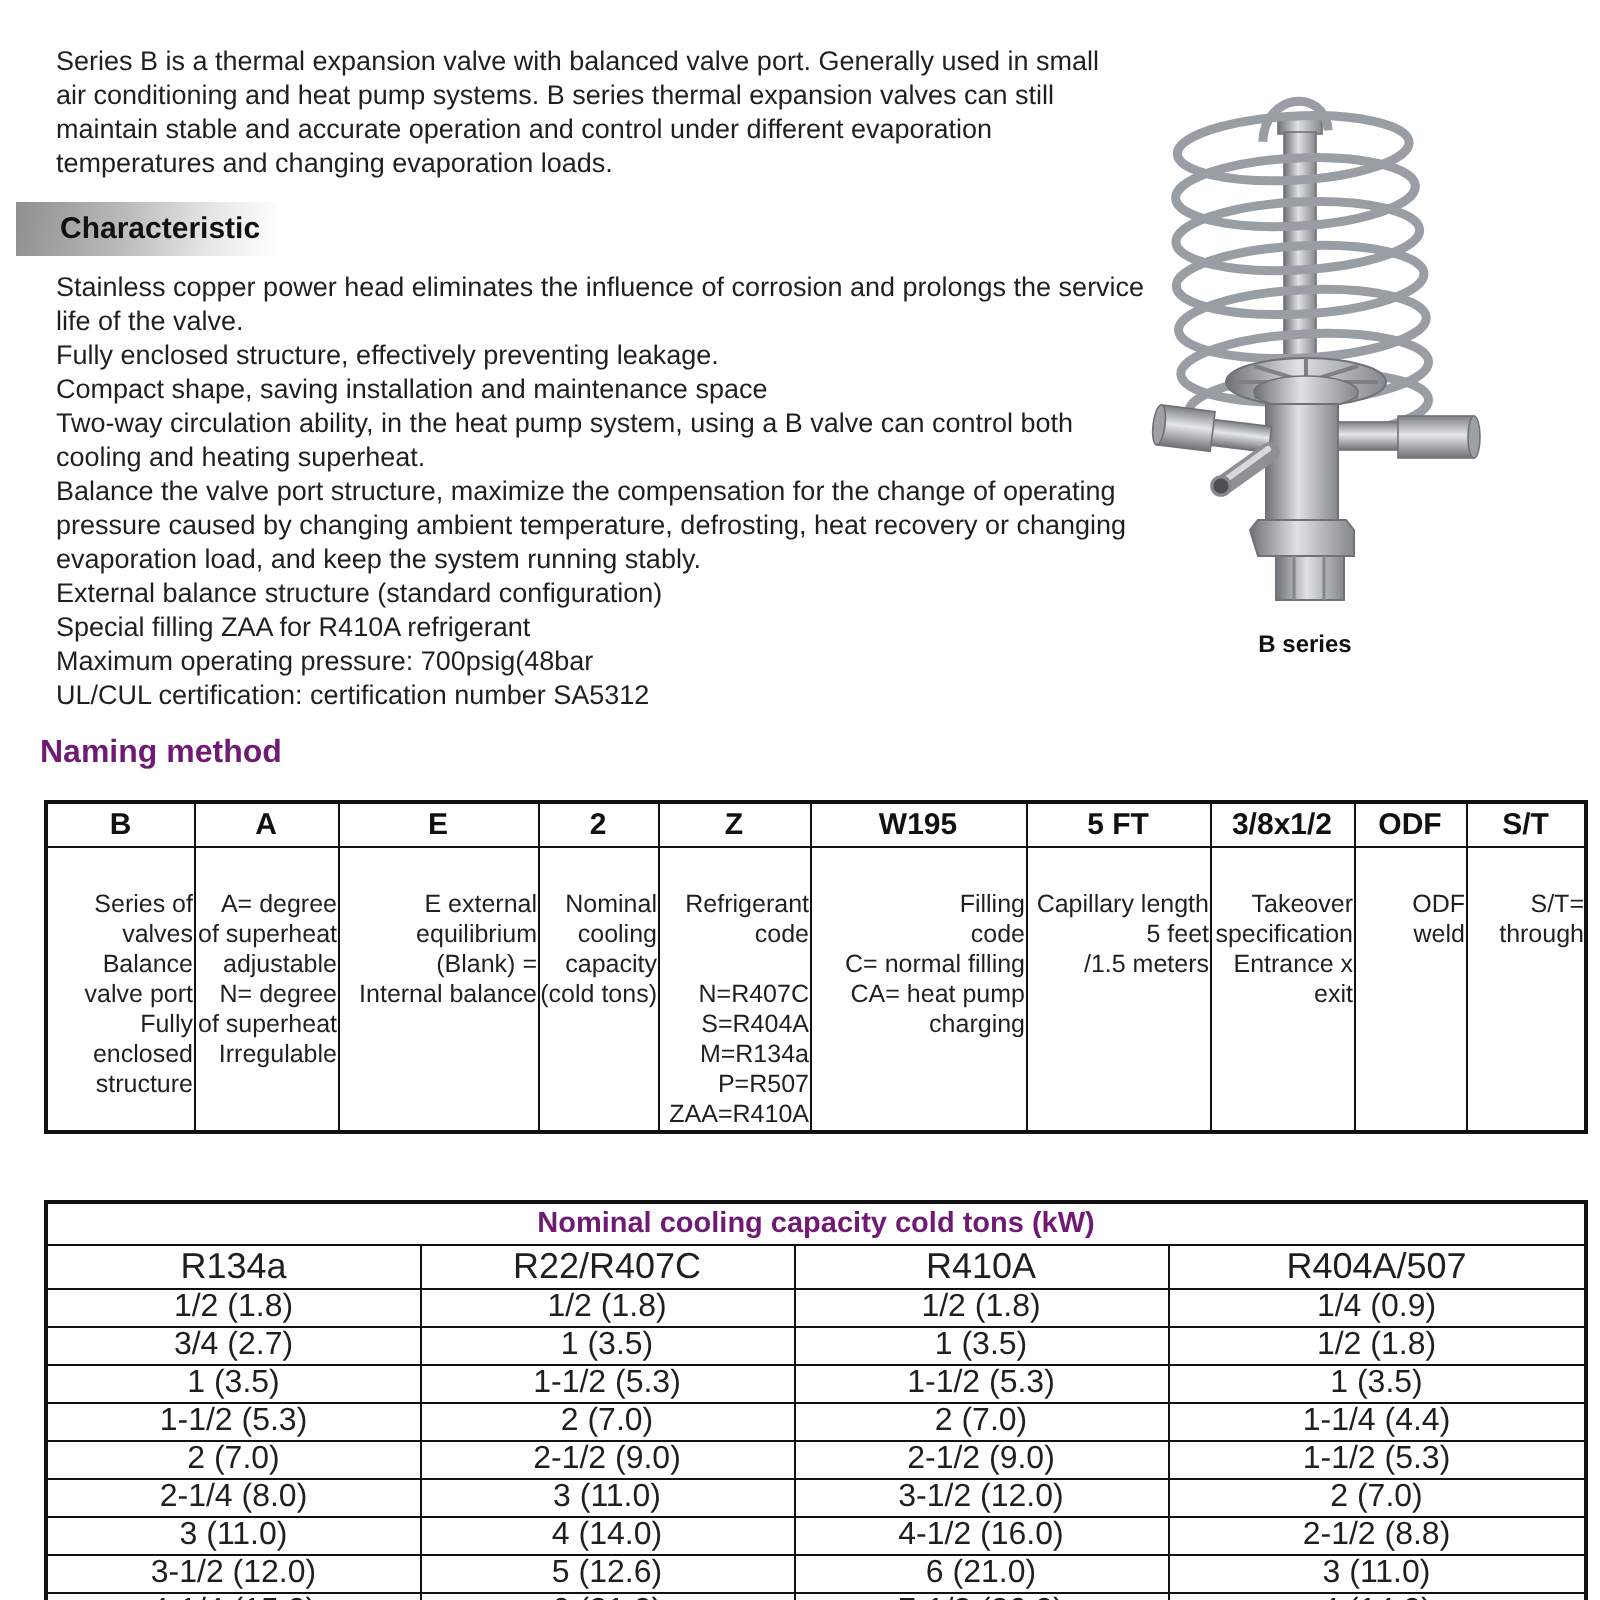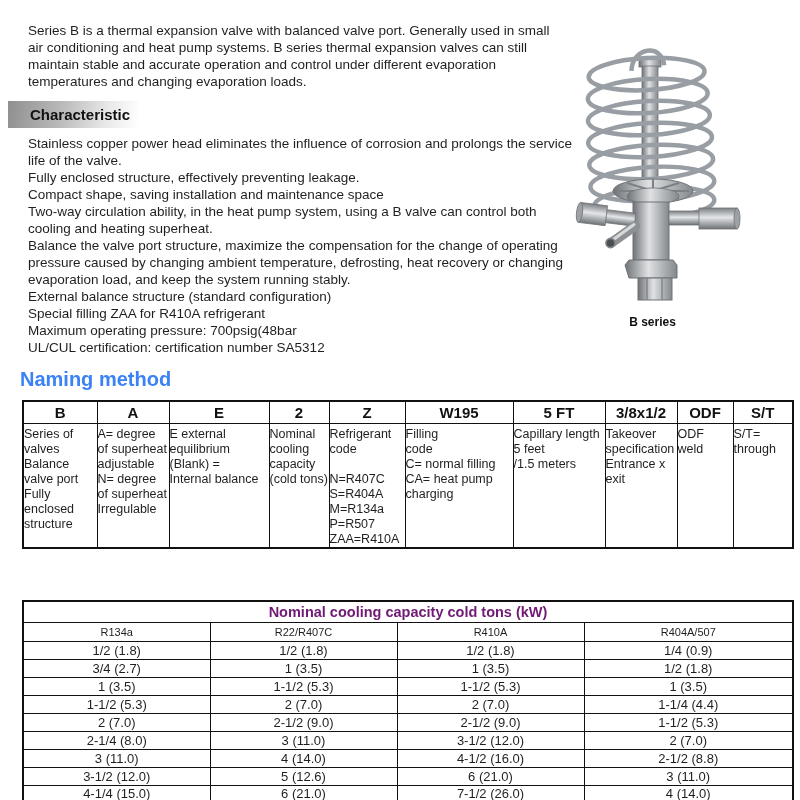--- a/index.html
+++ b/index.html
@@ -21,50 +21,50 @@
     position:absolute; left:28px; top:119px; width:548px;
     font-size:13.5px; line-height:17px;
   }
   .product-figure { position:absolute; left:565px; top:28px; width:210px; }
   .product-caption {
     position:absolute; left:565px; top:299px; width:175px;
     text-align:center; font-weight:bold; font-size:12px; color:#111;
   }
   .naming-heading {
     position:absolute; left:20px; top:352px;
-    font-size:20px; font-weight:bold; color:#3b82f6;
+    font-size:16px; font-weight:bold; color:#701a75;
   }
   table { border-collapse:collapse; table-layout:fixed; }
   .t1 {
     position:absolute; left:22px; top:384px; width:770px;
     border:2px solid #111;
   }
   .t1 th {
     border:1px solid #111; font-size:15px; font-weight:bold;
     height:22px; text-align:center; vertical-align:middle; color:#111;
   }
   .t1 td {
     border:1px solid #111; font-size:12.5px; line-height:15px;
-    height:104px; text-align:left; vertical-align:top; padding-top:3px;
+    height:104px; text-align:right; vertical-align:top; padding-top:21px;
     white-space:pre-line; overflow:hidden;
   }
   .t2 {
     position:absolute; left:22px; top:584px; width:770px;
     border:2px solid #111;
   }
   .t2 .t2-title th {
     border:1px solid #111; font-size:14.5px; font-weight:bold;
     height:21px; text-align:center; vertical-align:middle; color:#701a75;
   }
   .t2 .t2-head td {
-    border:1px solid #111; font-size:11px; font-weight:normal;
+    border:1px solid #111; font-size:18px; font-weight:normal;
     height:19px; text-align:center; vertical-align:middle;
   }
   .t2 .t2-row td {
-    border:1px solid #111; font-size:13px;
+    border:1px solid #111; font-size:16px;
     height:18px; text-align:center; vertical-align:middle;
   }
 </style>
 </head>
 <body>
 
 <div class="page">
 
   <p class="intro">Series B is a thermal expansion valve with balanced valve port. Generally used in small air conditioning and heat pump systems. B series thermal expansion valves can still maintain stable and accurate operation and control under different evaporation temperatures and changing evaporation loads.</p>
 

